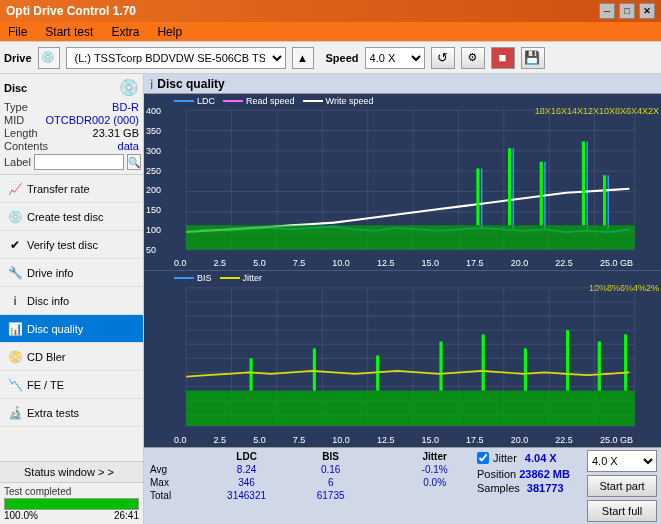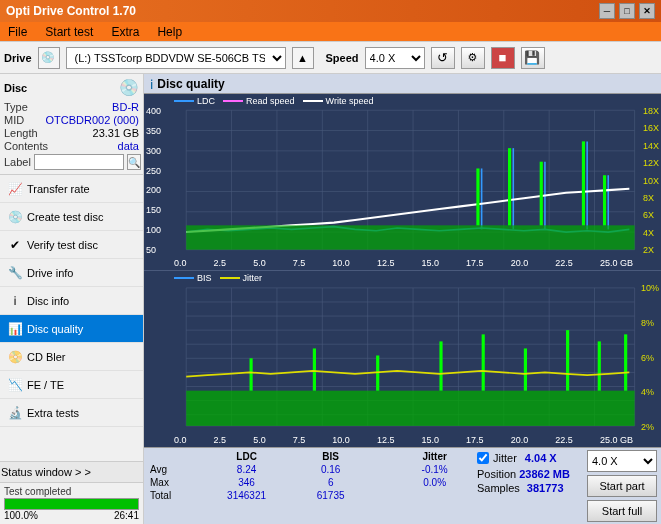--- a/index.html
+++ b/index.html
@@ -129,21 +129,21 @@
     .nav-item.active { background: #0078d7; color: white; }
     .nav-icon { font-size: 12px; width: 14px; text-align: center; }
 
     
     .sidebar-status {
       margin-top: auto;
       border-top: 1px solid #ccc;
     }
     .status-window-btn {
       display: flex; align-items: center; justify-content: space-between;
-      padding: 4px 1px;
+      padding: 4px 24px;
       cursor: pointer;
       font-size: 11px;
       background: #e8e8e8;
       border-bottom: 1px solid #ccc;
     }
     .progress-area { padding: 3px 4px; }
     .progress-label { font-size: 10px; color: #333; margin-bottom: 1px; }
     .progress-bar-bg { background: #e0e0e0; height: 12px; border: 1px solid #999; }
     .progress-bar-fill { background: #00c000; height: 100%; }
     .progress-row { display: flex; justify-content: space-between; font-size: 10px; }
@@ -285,21 +285,21 @@
       justify-content: space-between;
       font-size: 9px;
       color: white;
     }
     .y-axis-labels-right {
       position: absolute;
       right: 2px;
       top: 12px;
       bottom: 15px;
       display: flex;
-      flex-direction: column;
+      flex-direction: row;
       justify-content: space-between;
       font-size: 9px;
       color: #dddd00;
     }
 
     
     .x-axis-labels {
       position: absolute;
       bottom: 2px;
       left: 30px;

